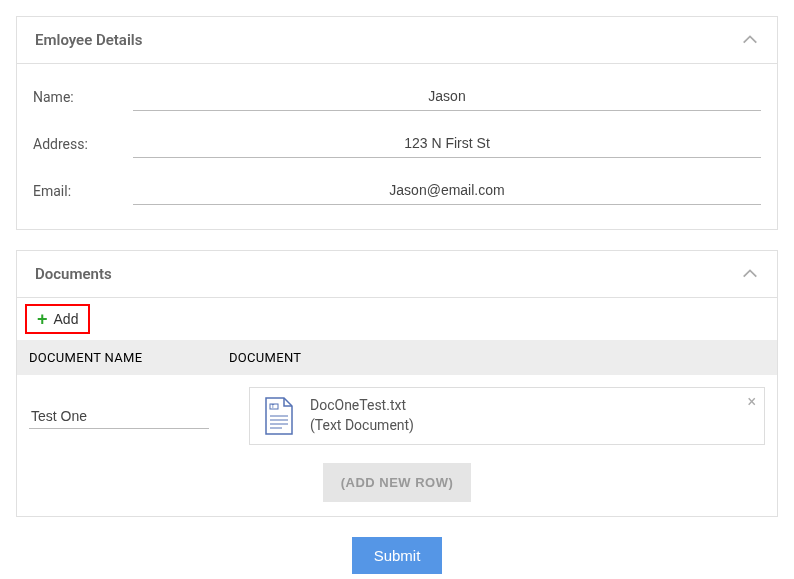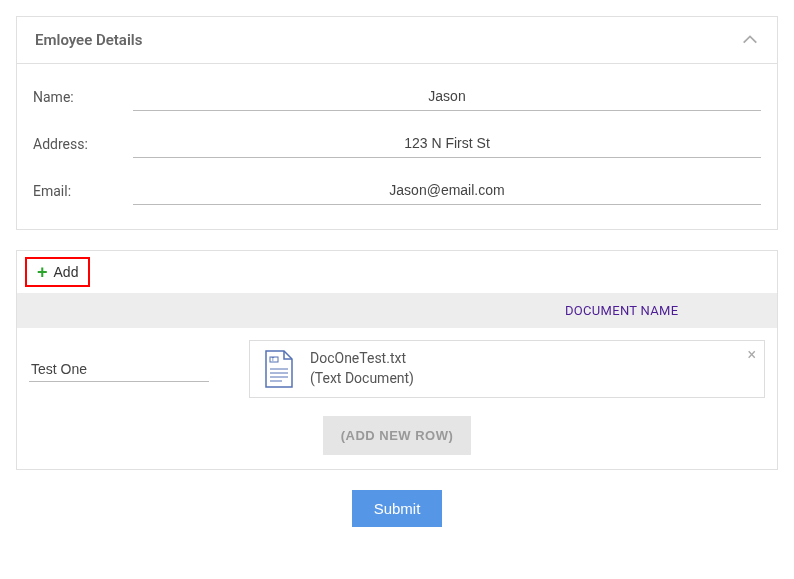--- a/index.html
+++ b/index.html
@@ -82,24 +82,23 @@
     .plus-icon {
       color: #2ba52b;
       font-weight: bold;
       font-size: 18px;
       line-height: 1;
     }
     .table-header {
       display: flex;
       background: #ededed;
       padding: 10px 12px;
-      color: #4c1d95;
+      color: #000000;
       font-size: 13px;
       letter-spacing: 0.3px;
-      justify-content: flex-end;
     }
     .col-docname {
       width: 200px;
     }
     .col-document {
       flex: 1;
     }
     .table-row {
       display: flex;
       padding: 12px 12px 12px 12px;
@@ -193,29 +192,38 @@
       <input class="field-input" type="text" value="123 N First St" style="">
     </div>
     <div class="field-row">
       <span class="field-label">Email:</span>
       <input class="field-input" type="text" value="Jason@email.com" style="">
     </div>
   </div>
 </div>
 
 <div class="panel">
+  <div class="panel-header">
+    <span class="panel-title">Documents</span>
+    <span class="chevron">
+      <svg viewBox="0 0 20 20" width="18" height="18">
+          <polyline points="3,13 10,6 17,13" fill="none" stroke="#aaa" stroke-width="2"></polyline>
+        </svg>
+    </span>
+  </div>
   <div class="docs-body">
     <div class="add-row">
       <button class="add-button">
         <span class="plus-icon">+</span>
         <span>Add</span>
       </button>
     </div>
     <div class="table-header">
       <div class="col-docname">DOCUMENT NAME</div>
+      <div class="col-document">DOCUMENT</div>
     </div>
     <div class="table-row">
       <div class="col-docname">
         <input class="docname-input" type="text" value="Test One" style="">
       </div>
       <div class="doc-card">
         <span class="file-icon">
           <svg viewBox="0 0 34 40" width="34" height="40">
             <path d="M4 2 h18 l8 8 v28 h-26 z" fill="#fff" stroke="#5573b5" stroke-width="1.5"></path>
             <path d="M22 2 v8 h8" fill="none" stroke="#5573b5" stroke-width="1.5"></path>

